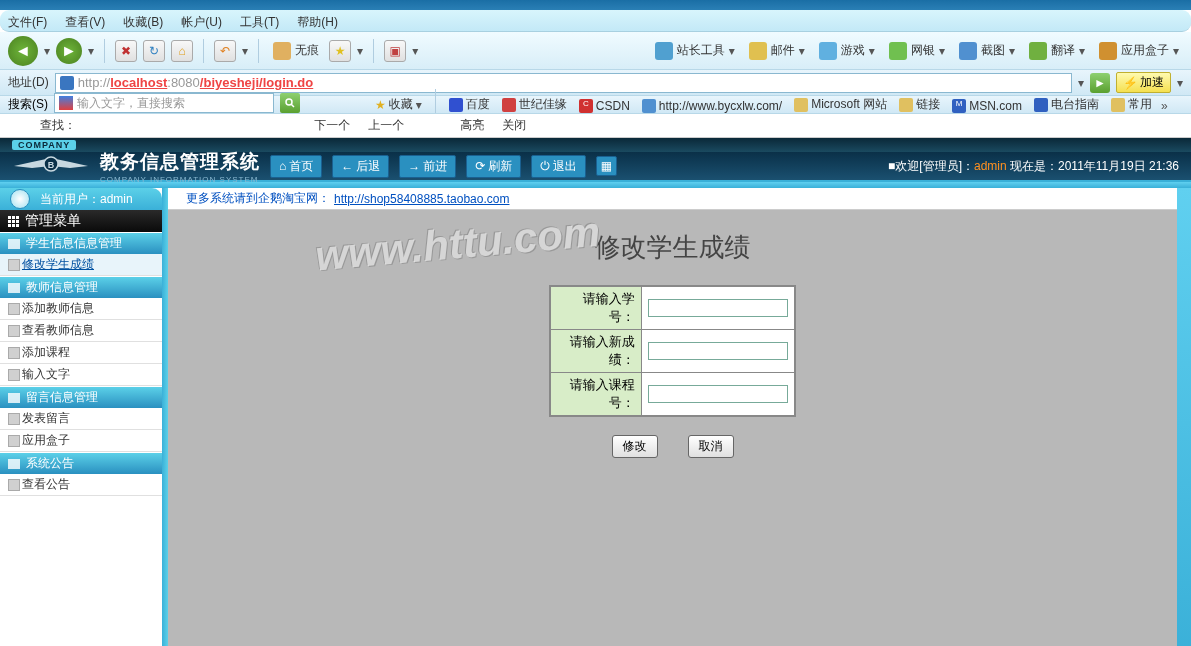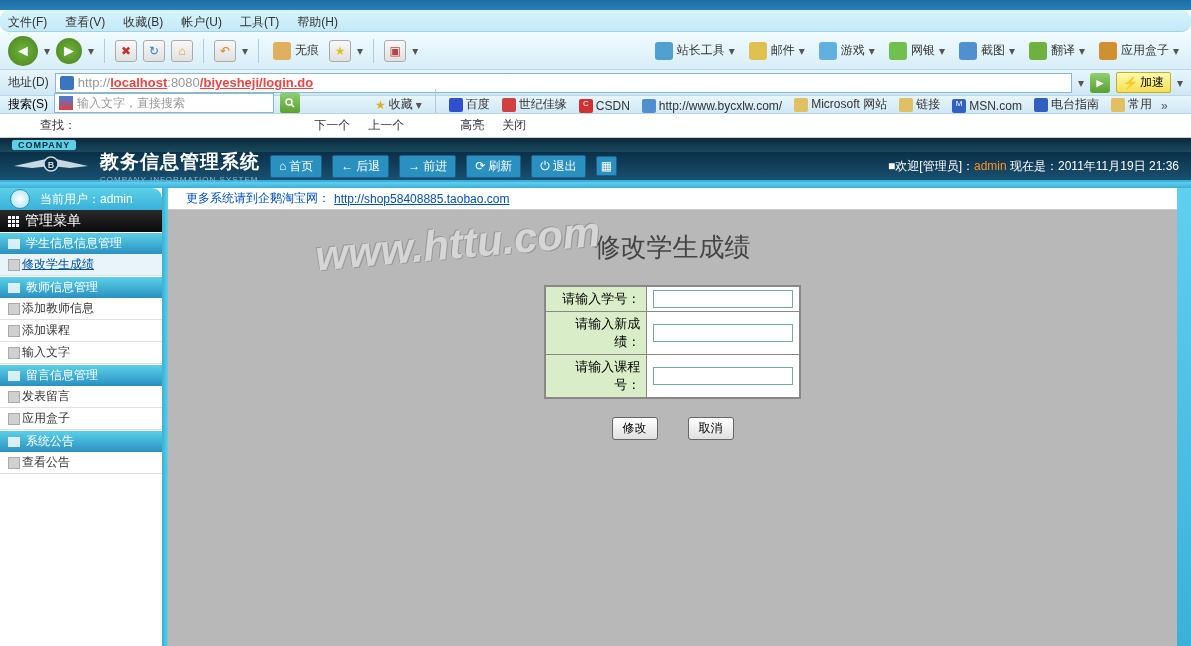--- a/index.html
+++ b/index.html
@@ -69,21 +69,21 @@
 .content { flex: 1; background: #b8b8b8; display: flex; flex-direction: column; }
 .notice { height: 22px; background: #fff; display: flex; align-items: center; padding: 0 18px; gap: 4px; color: #0050c0; font-size: 12px; border-bottom: 1px solid #ccc; }
 .notice .pre { color: #0050c0; }
 .notice a { color: #0050c0; text-decoration: underline; }
 
 .form-area { flex: 1; display: flex; flex-direction: column; align-items: center; padding-top: 20px; }
 .form-title { font-size: 26px; color: #444; margin-bottom: 20px; font-family: KaiTi, SimSun; position: relative; }
 .watermark { position: absolute; font-size: 42px; color: rgba(255,255,255,0.6); font-weight: bold; font-style: italic; pointer-events: none; transform: rotate(-5deg); left: -280px; top: -10px; white-space: nowrap; text-shadow: 1px 1px 0 #999, -1px -1px 0 #999; }
 .form-table { border: 2px solid #888; border-collapse: collapse; background: #fff; }
 .form-table td { border: 1px solid #888; padding: 3px 6px; font-size: 13px; }
-.form-table .lbl { background: #d8edc8; text-align: right; width: 102px; }
+.form-table .lbl { background: #d8edc8; text-align: right; width: 91px; }
 .form-table input { width: 140px; height: 18px; border: 1px solid #7a9; background: #fff; }
 .btn-row { margin-top: 18px; display: flex; gap: 30px; }
 .btn-row button { padding: 2px 10px; border: 1px solid #666; background: linear-gradient(#fff,#e0e0e0); border-radius: 3px; font-size: 12px; }
 
 .right-strip { width: 14px; background: linear-gradient(#60d0f0, #3ab0d8); }
 </style>
 </head>
 <body>
 
 <div class="titlebar"></div>
@@ -311,20 +311,21 @@
         <span class="ic"></span>
         <span>学生信息信息管理</span>
       </div>
     <div class="menu-item active">修改学生成绩</div>
 
     <div class="cat-hdr">
         <span class="ic"></span>
         <span>教师信息管理</span>
       </div>
     <div class="menu-item">添加教师信息</div>
+    <div class="menu-item">查看教师信息</div>
 
     <div class="menu-item">添加课程</div>
     <div class="menu-item">输入文字</div>
 
     <div class="cat-hdr">
         <span class="ic"></span>
         <span>留言信息管理</span>
       </div>
     <div class="menu-item">发表留言</div>
     <div class="menu-item">应用盒子</div>

